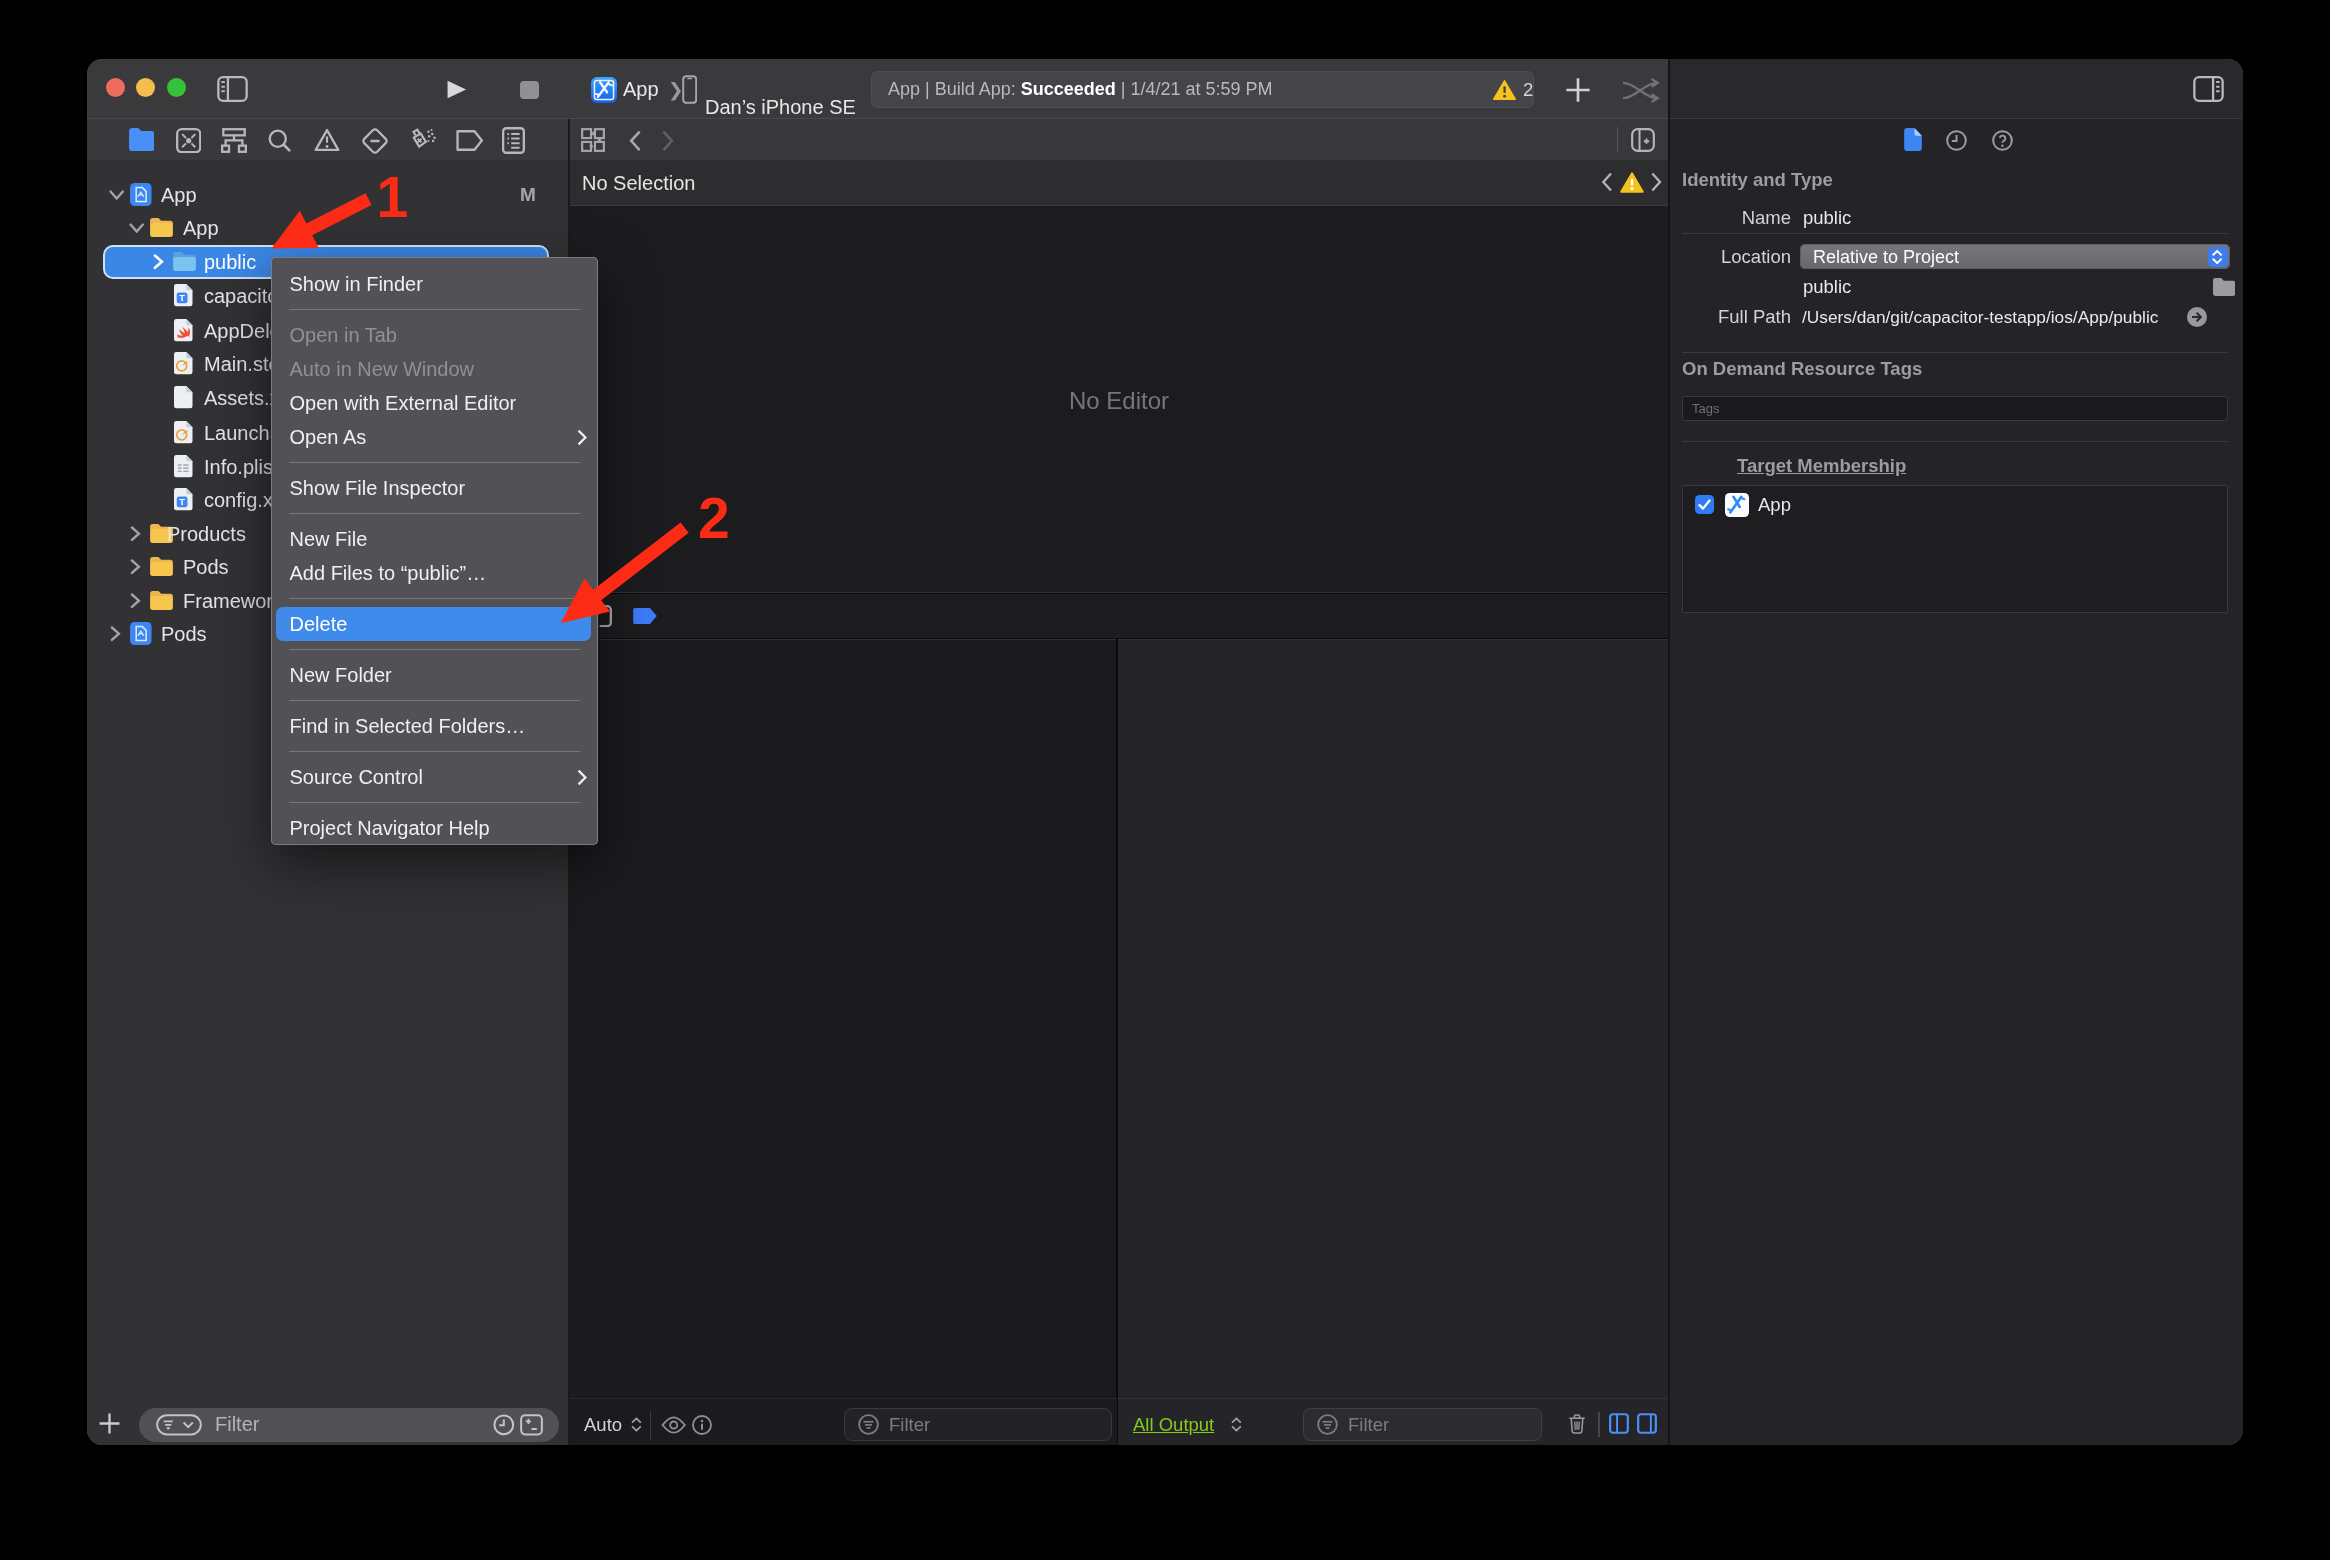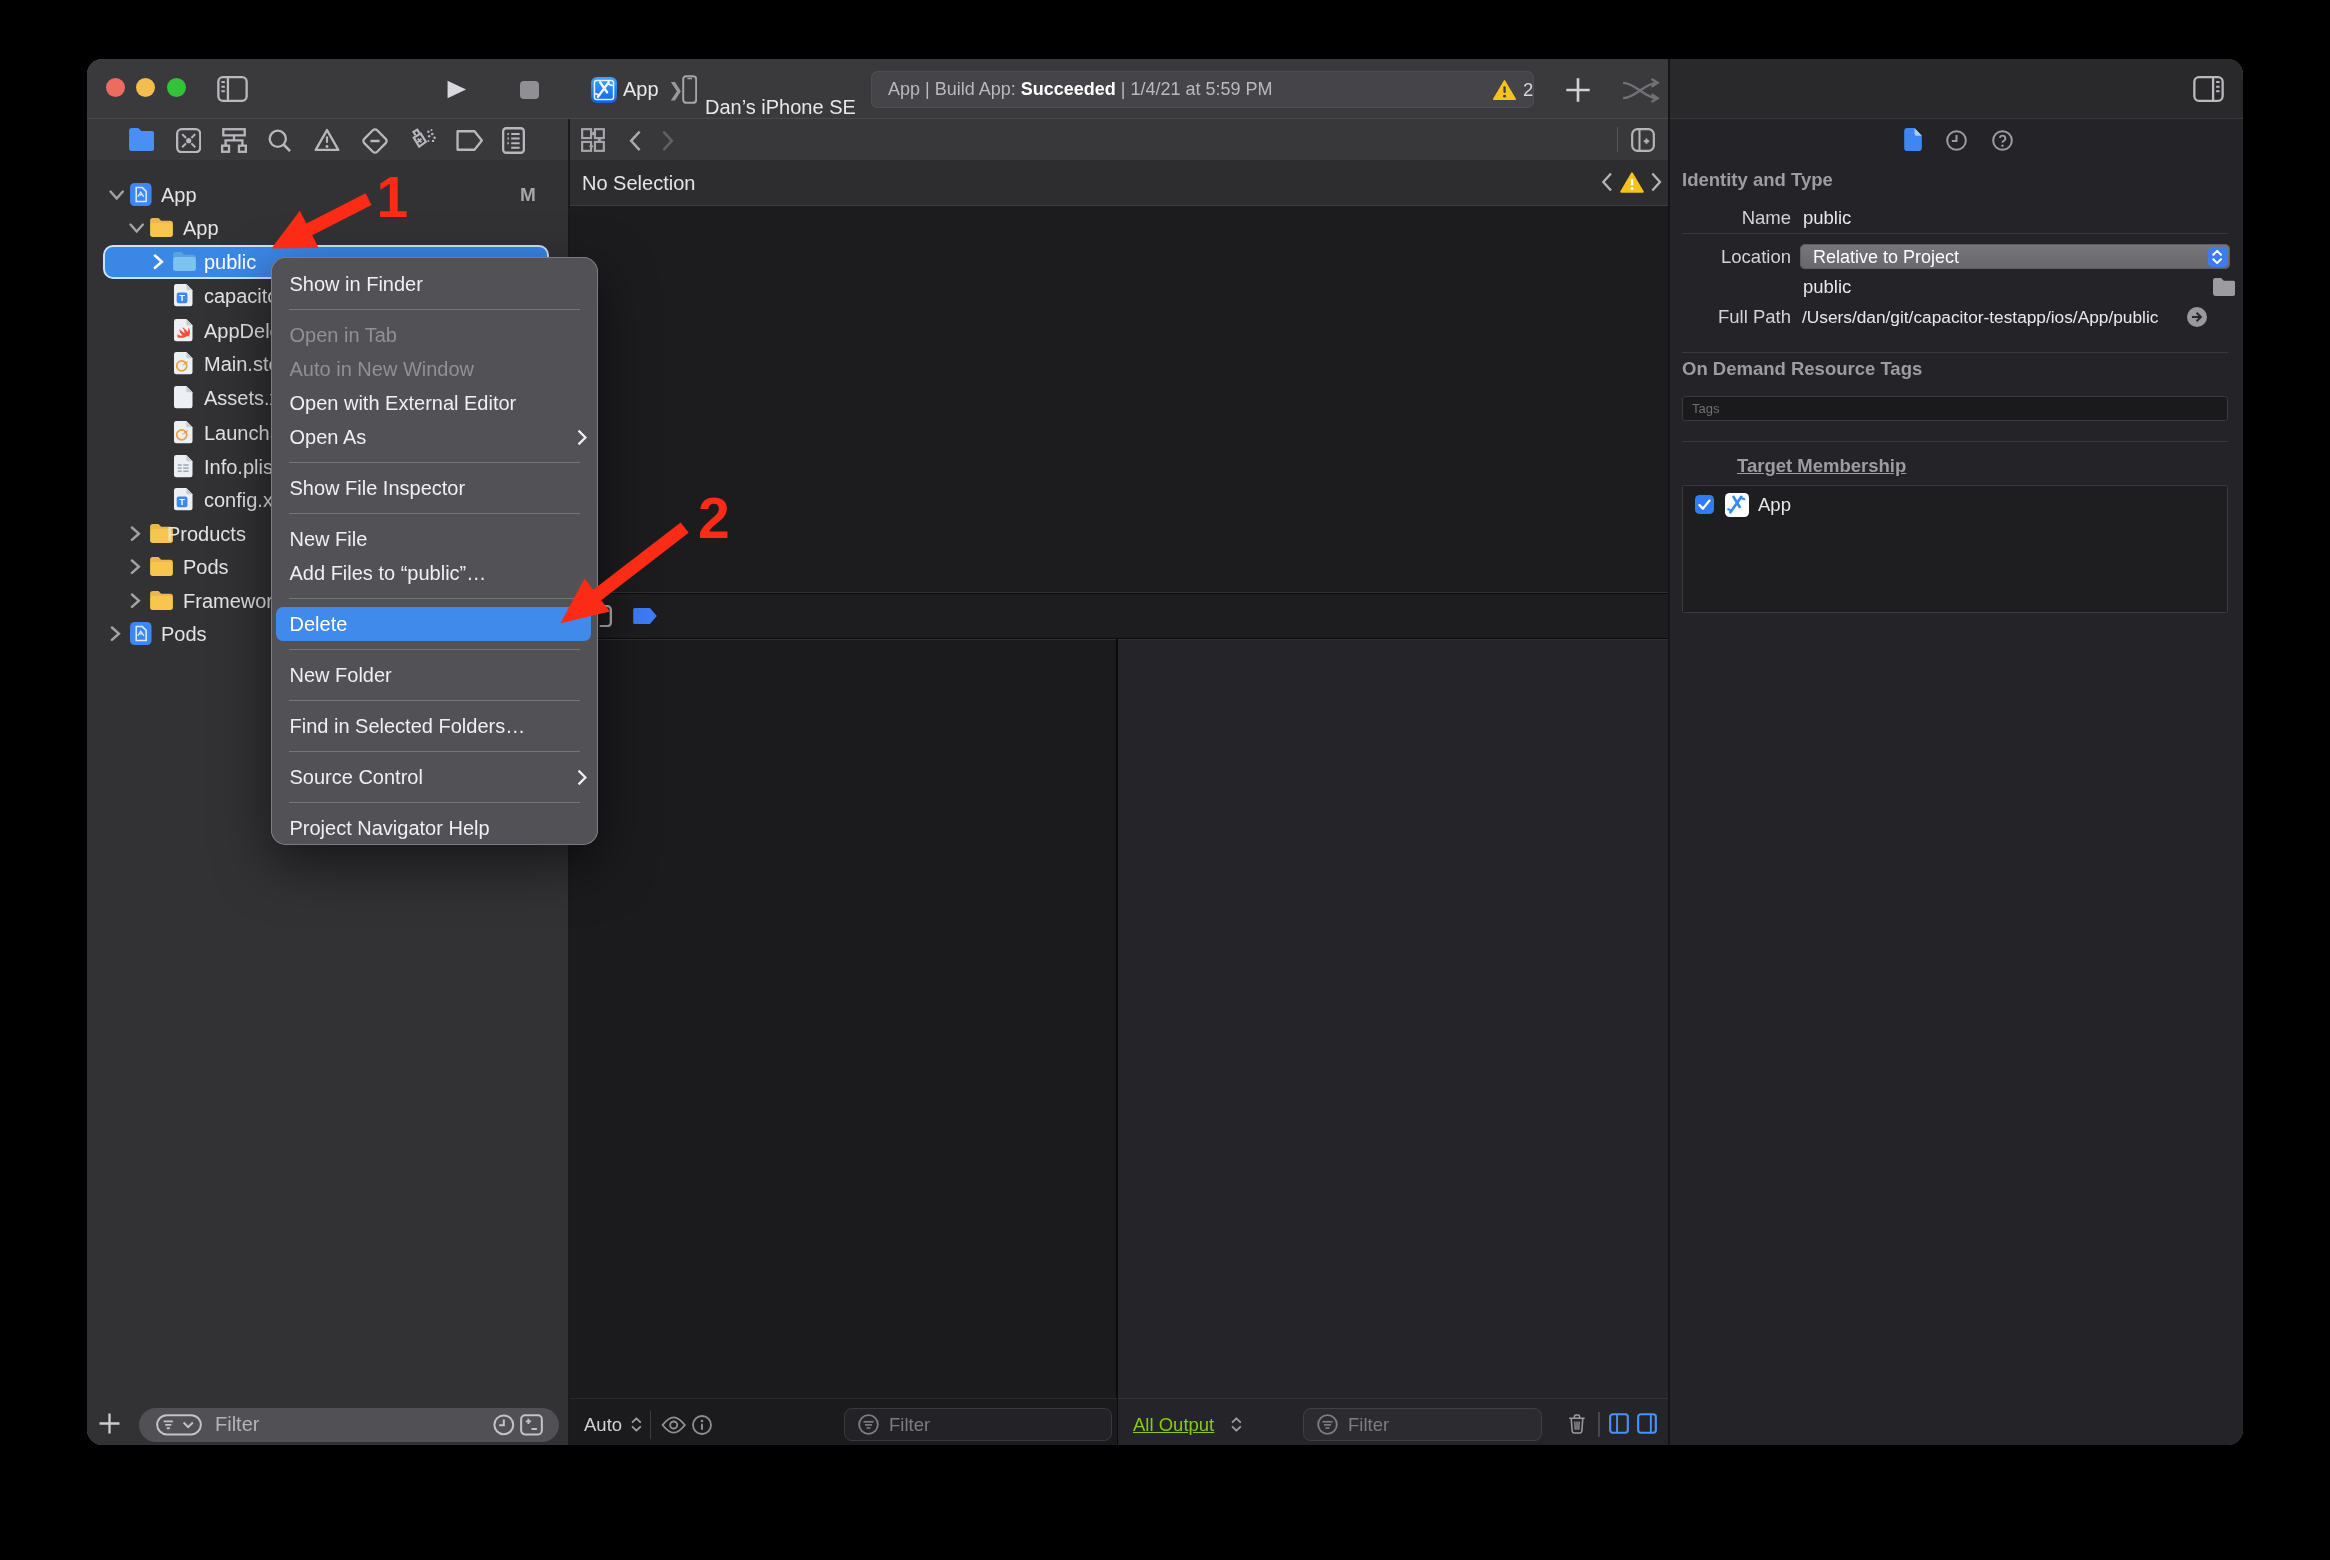--- a/index.html
+++ b/index.html
@@ -28,21 +28,21 @@
 #inspector{position:absolute;left:1582px;top:101px;width:574px;height:1285px;background:#242428;}
 .ilabel{position:absolute;font-size:18.5px;color:#d3d3d6;text-align:right;}
 .ivalue{position:absolute;font-size:18.5px;color:#e9e9ec;}
 .ihead{position:absolute;font-size:18.5px;font-weight:bold;color:#9c9ca1;}
 .idiv{position:absolute;left:1595px;width:546px;height:1.2px;background:#3a3a3e;}
 
 .row{position:absolute;left:0;width:482px;height:34px;line-height:34px;font-size:20px;color:#e4e4e7;white-space:nowrap;}
 .rowtxt{position:absolute;top:0;}
 #selrow{position:absolute;left:16px;top:186px;width:446px;height:34px;background:#3b87e6;border:2.3px solid #cfe1fa;border-radius:10px;box-sizing:border-box;}
 
-#menu{position:absolute;left:184px;top:198px;width:327px;height:588px;background:#515156;border-radius:15px;box-shadow:0 0 0 0.8px #89898d inset,0 19px 54px rgba(0,0,0,.55);padding-top:10px;box-sizing:border-box;}
+#menu{position:absolute;left:184px;top:198px;width:327px;height:588px;background:#515156;border-radius:5px;box-shadow:0 0 0 0.8px #89898d inset,0 19px 54px rgba(0,0,0,.55);padding-top:10px;box-sizing:border-box;}
 .mi{position:relative;height:34px;line-height:34px;font-size:20px;color:#f0f0f2;padding-left:18.5px;white-space:nowrap;}
 .mi.dis{color:#909095;}
 .msep{height:17px;position:relative;}
 .msep:after{content:"";position:absolute;left:18px;right:18.5px;top:7.7px;height:1.2px;background:#76767a;}
 .sub{position:absolute;right:10.8px;top:0;}
 .hlbg{position:absolute;left:4.6px;top:0;width:315px;height:34px;background:#3f8aeb;border-radius:7px;}
 .mi span.t{position:relative;}
 svg{display:block;}
 </style>
 </head>
@@ -416,20 +416,21 @@
     </svg>
   <svg class="abs" style="left:1533px;top:113px;" width="24" height="21" viewBox="0 0 31 27">
     <path d="M15.5 1.5 L29.5 25.5 L1.5 25.5 Z" fill="#f6c21e" stroke="#f6c21e" stroke-width="2.4" stroke-linejoin="round"></path>
     <rect x="14" y="8.5" width="3.1" height="9" rx="1.5" fill="#fff"></rect>
     <circle cx="15.5" cy="21.3" r="2" fill="#fff"></circle>
   </svg>
   <svg class="abs" style="left:1563px;top:113px;" width="12.3" height="20" viewBox="0 0 16 26">
       <path d="M3 2 L13 13 L3 24" fill="none" stroke="#b4b4b9" stroke-width="3"></path>
     </svg>
 
+  <div class="abs" style="left:483px;top:328px;width:1098px;text-align:center;font-size:24px;color:#76767a;font-weight:500;">No Editor</div>
 
   <svg class="abs" style="left:505px;top:546px;" width="20" height="22.4" viewBox="0 0 26 29">
     <path d="M10 1.5 h10 a4.5 4.5 0 0 1 4.5 4.5 v17 a4.5 4.5 0 0 1 -4.5 4.5 h-10" fill="none" stroke="#b0b0b5" stroke-width="3"></path>
   </svg>
   <svg class="abs" style="left:546px;top:549px;" width="24" height="16" viewBox="0 0 31 21">
     <path d="M0 2 a2 2 0 0 1 2-2 h20 l9 10.5 l-9 10.5 h-20 a2 2 0 0 1 -2 -2 Z" fill="#3e7bf6"></path>
   </svg>
 
   <div class="ihead" style="left:1595px;top:110px;">Identity and Type</div>
   <div class="ilabel" style="left:1595px;width:109px;top:148px;">Name</div>

